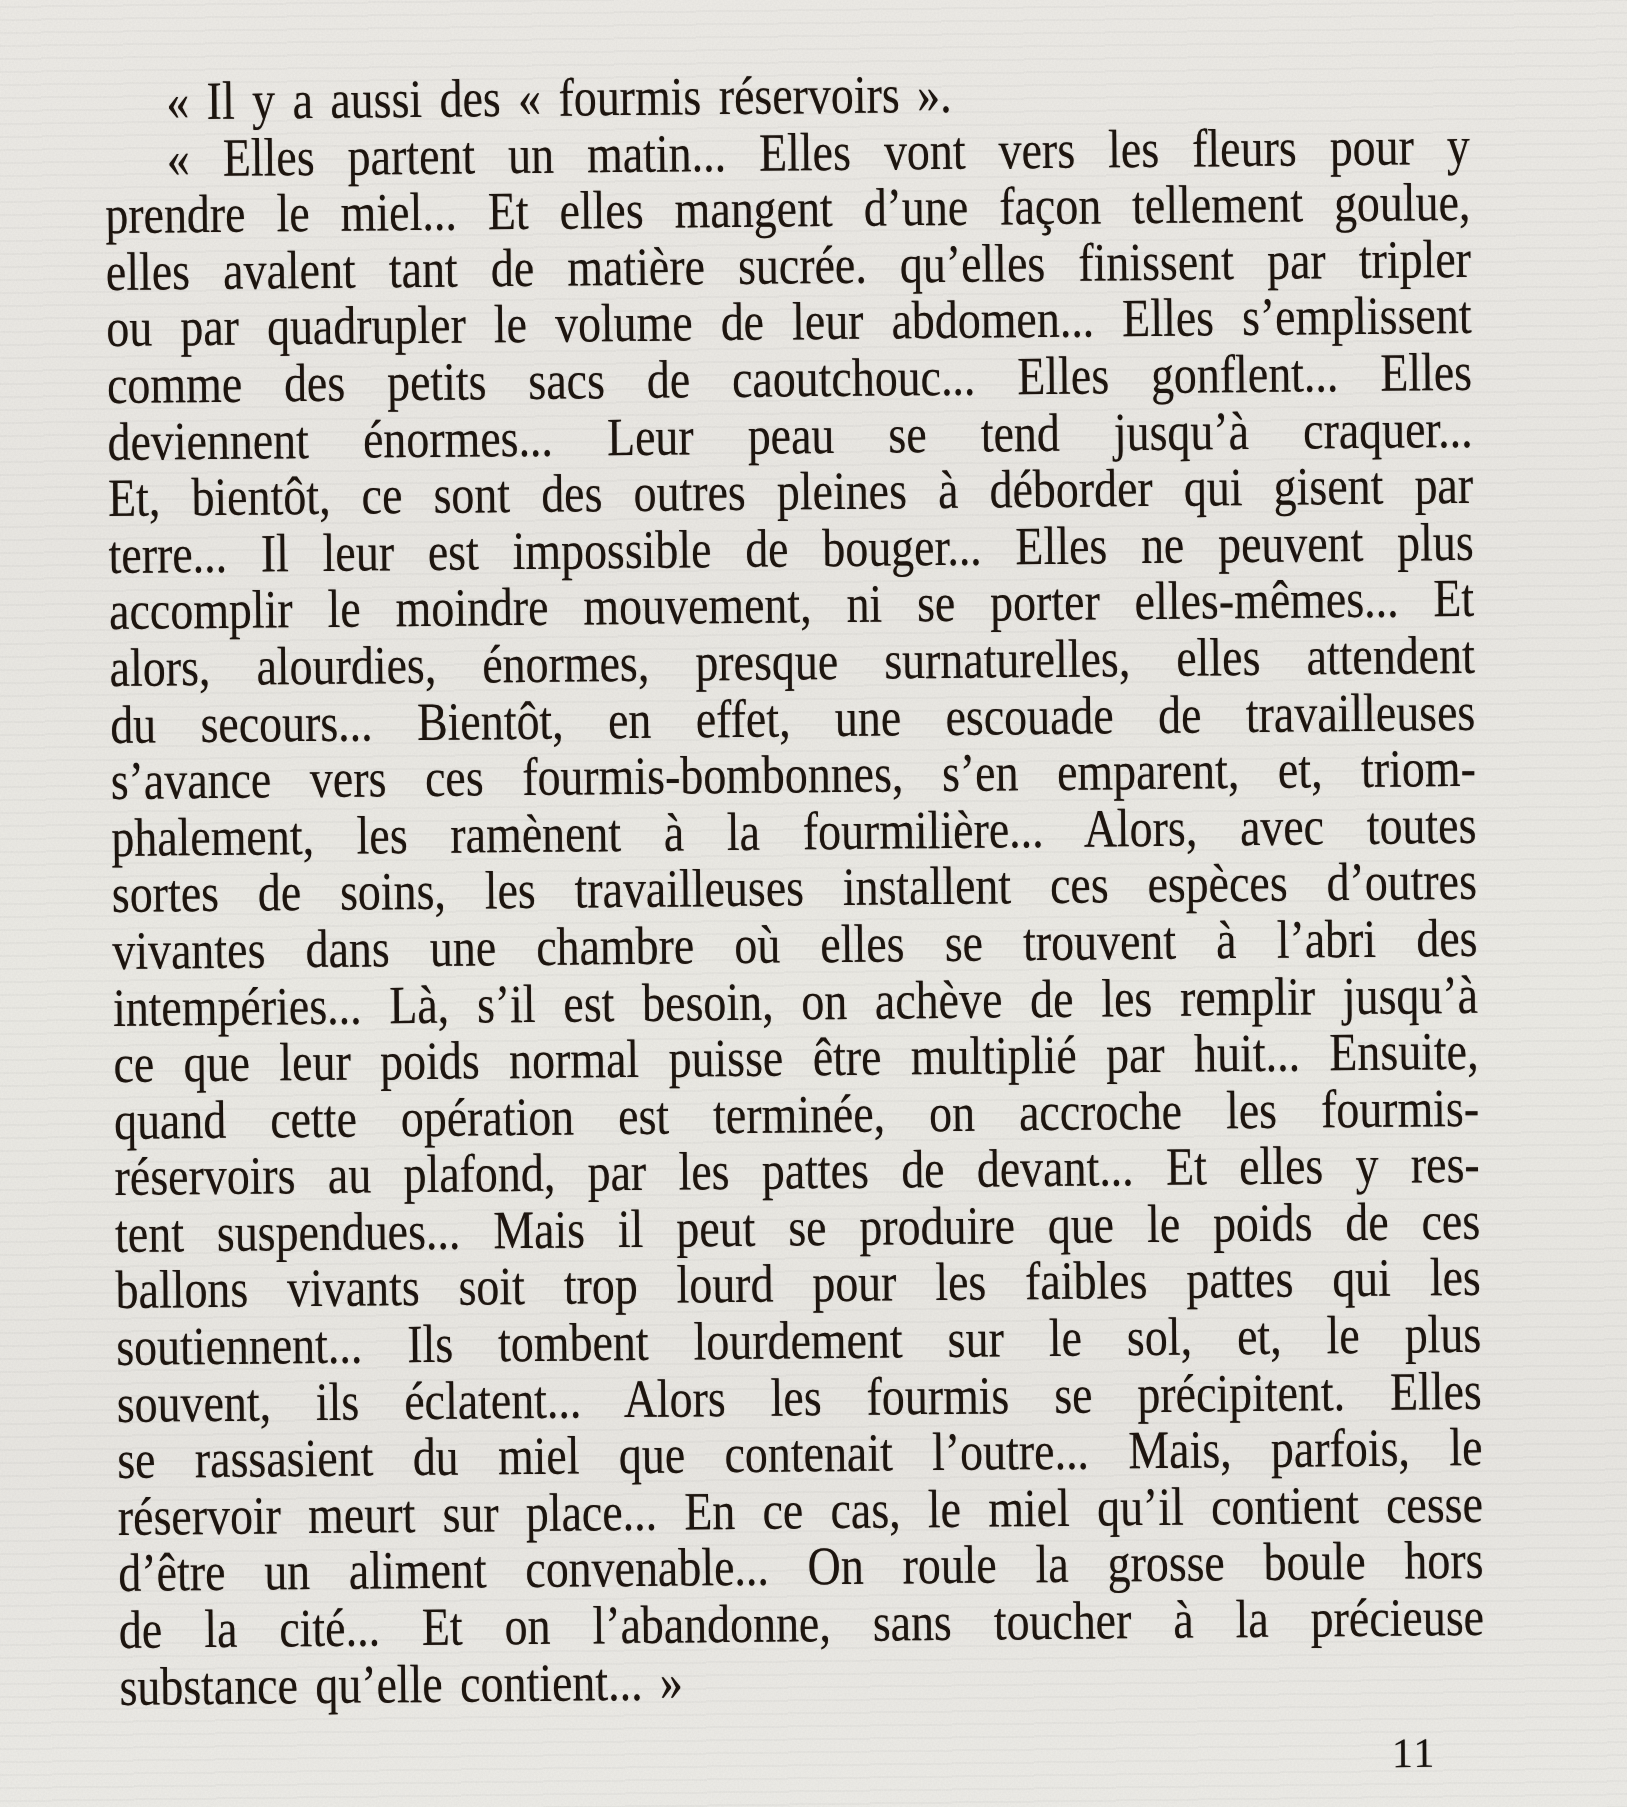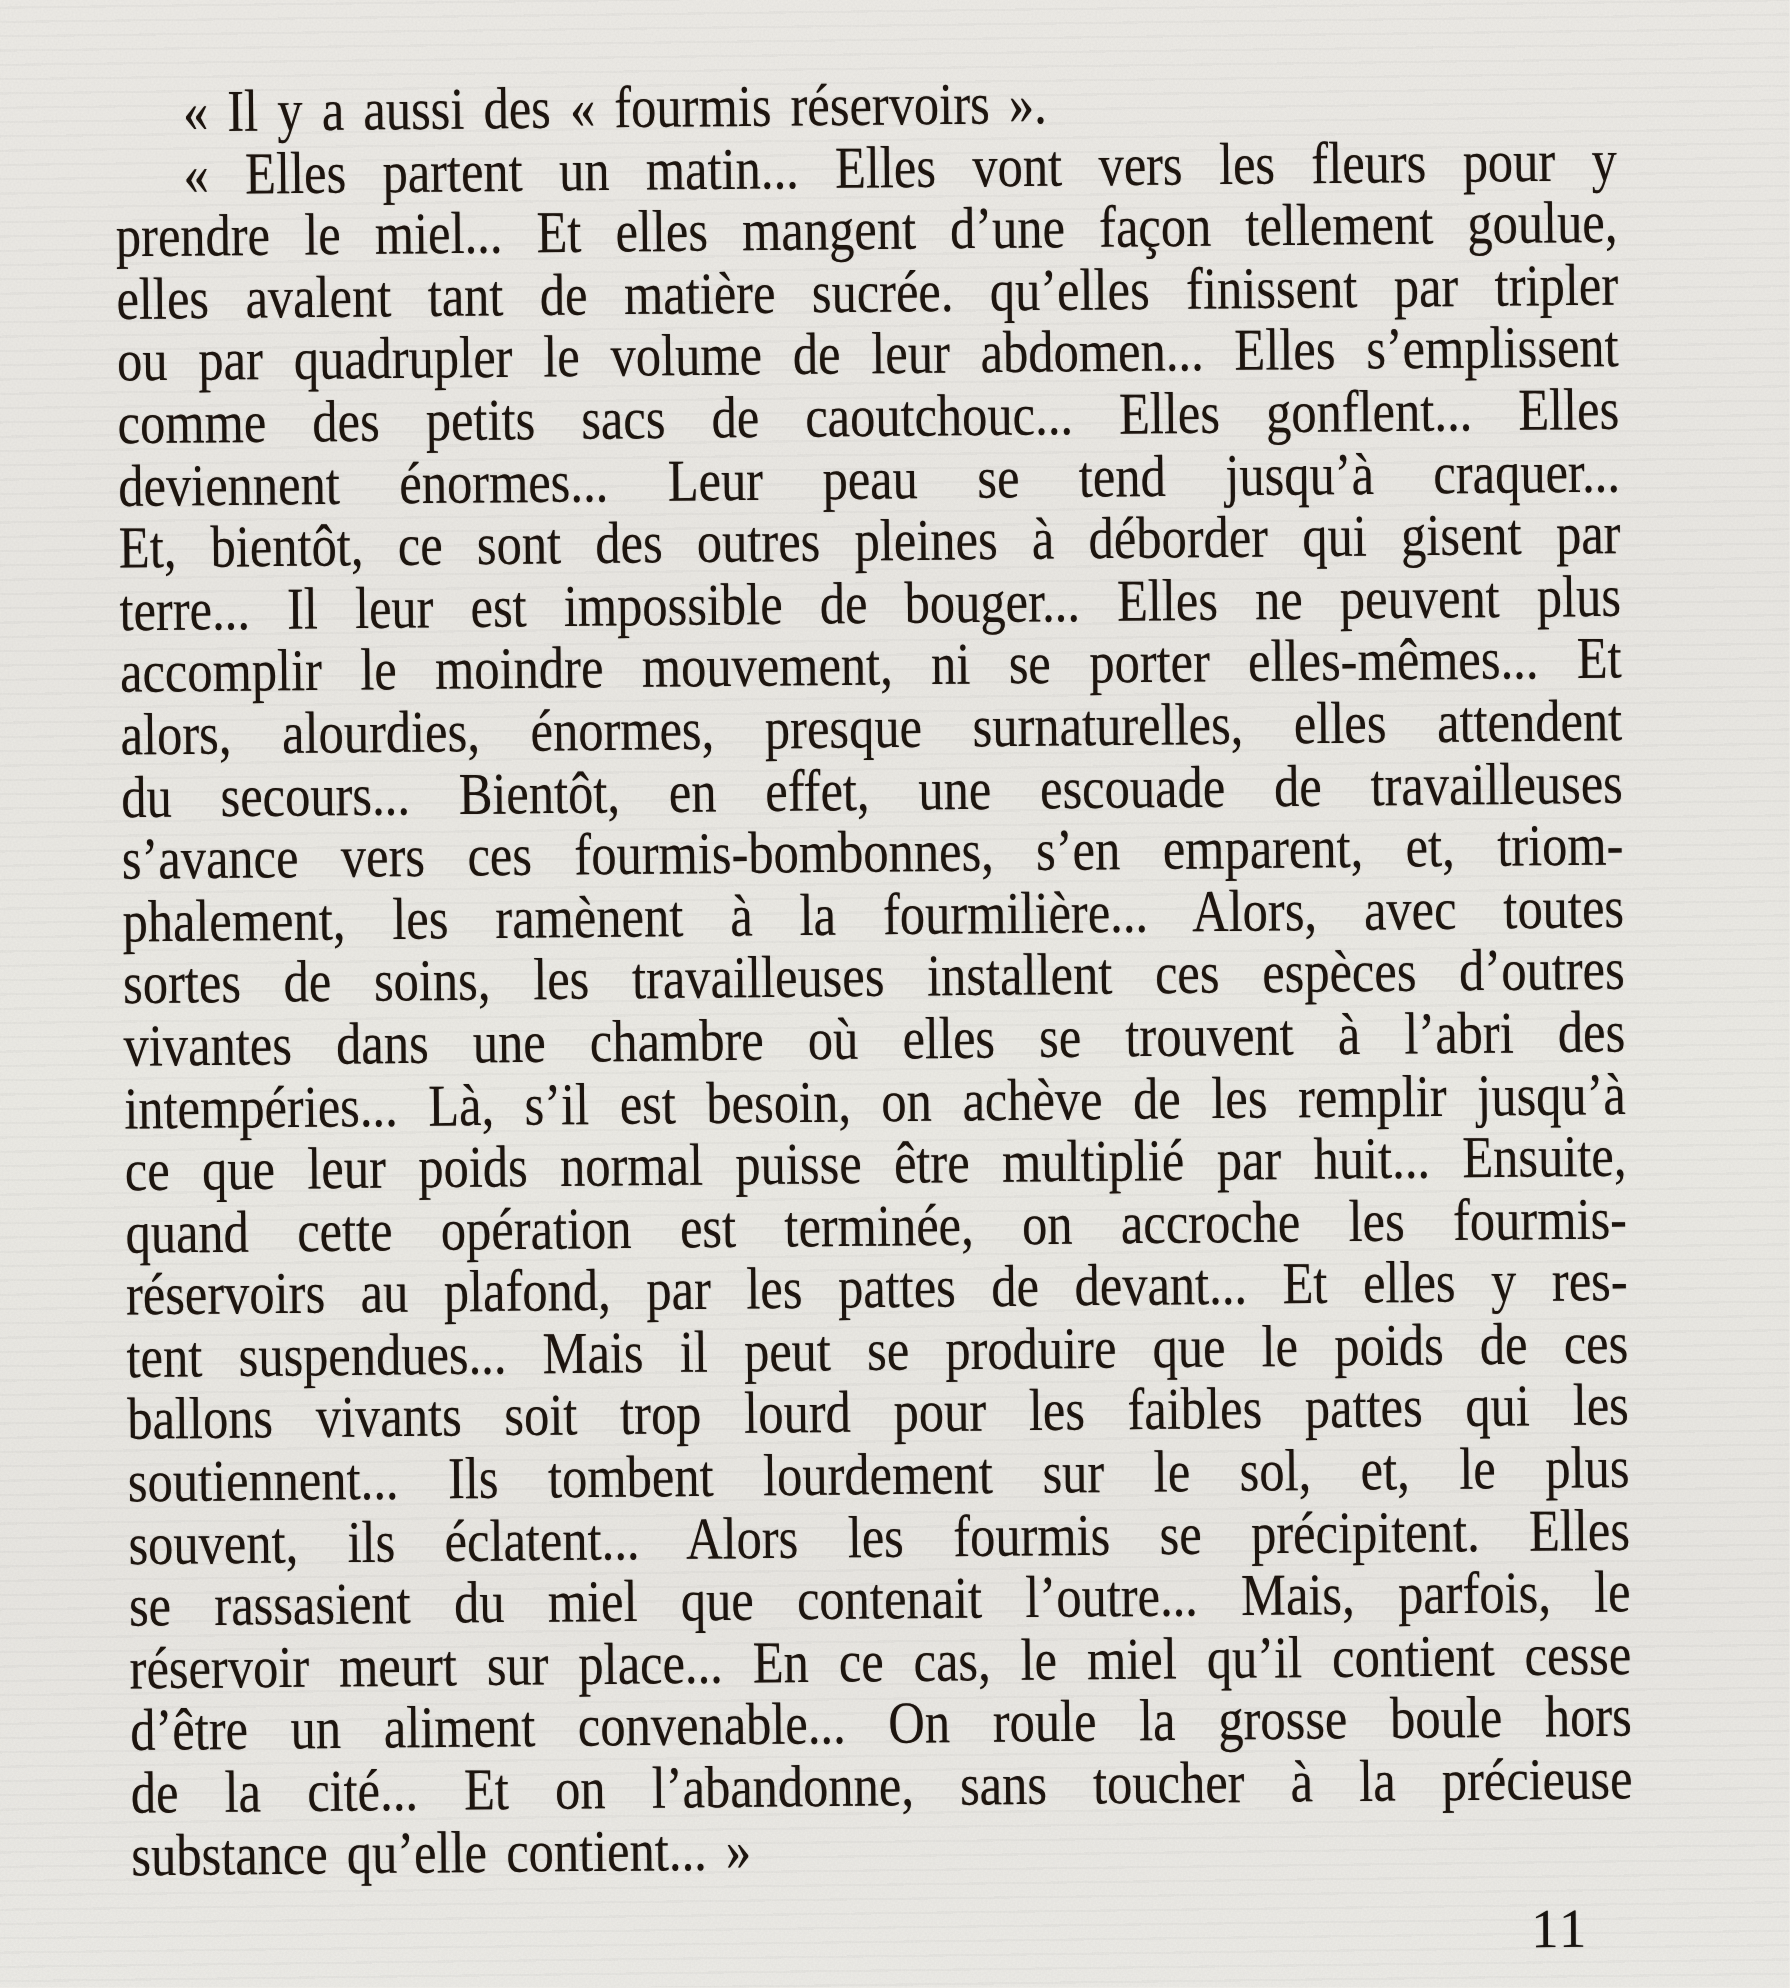--- a/index.html
+++ b/index.html
@@ -65,21 +65,21 @@
     -moz-text-align-last: left;
     word-spacing: 7px;
   }
   .line.indent {
     padding-left: 73px;
   }
   .page-number {
     position: absolute;
     left: 1392px;
     top: 1731px;
-    font-size: 50px;
+    font-size: 42px;
     line-height: 44px;
     color: #181410;
     letter-spacing: 2px;
     text-shadow: 0 0 1px rgba(30,20,12,0.5);
     transform: rotate(-0.4deg);
   }
 </style>
 </head>
 <body>
 

